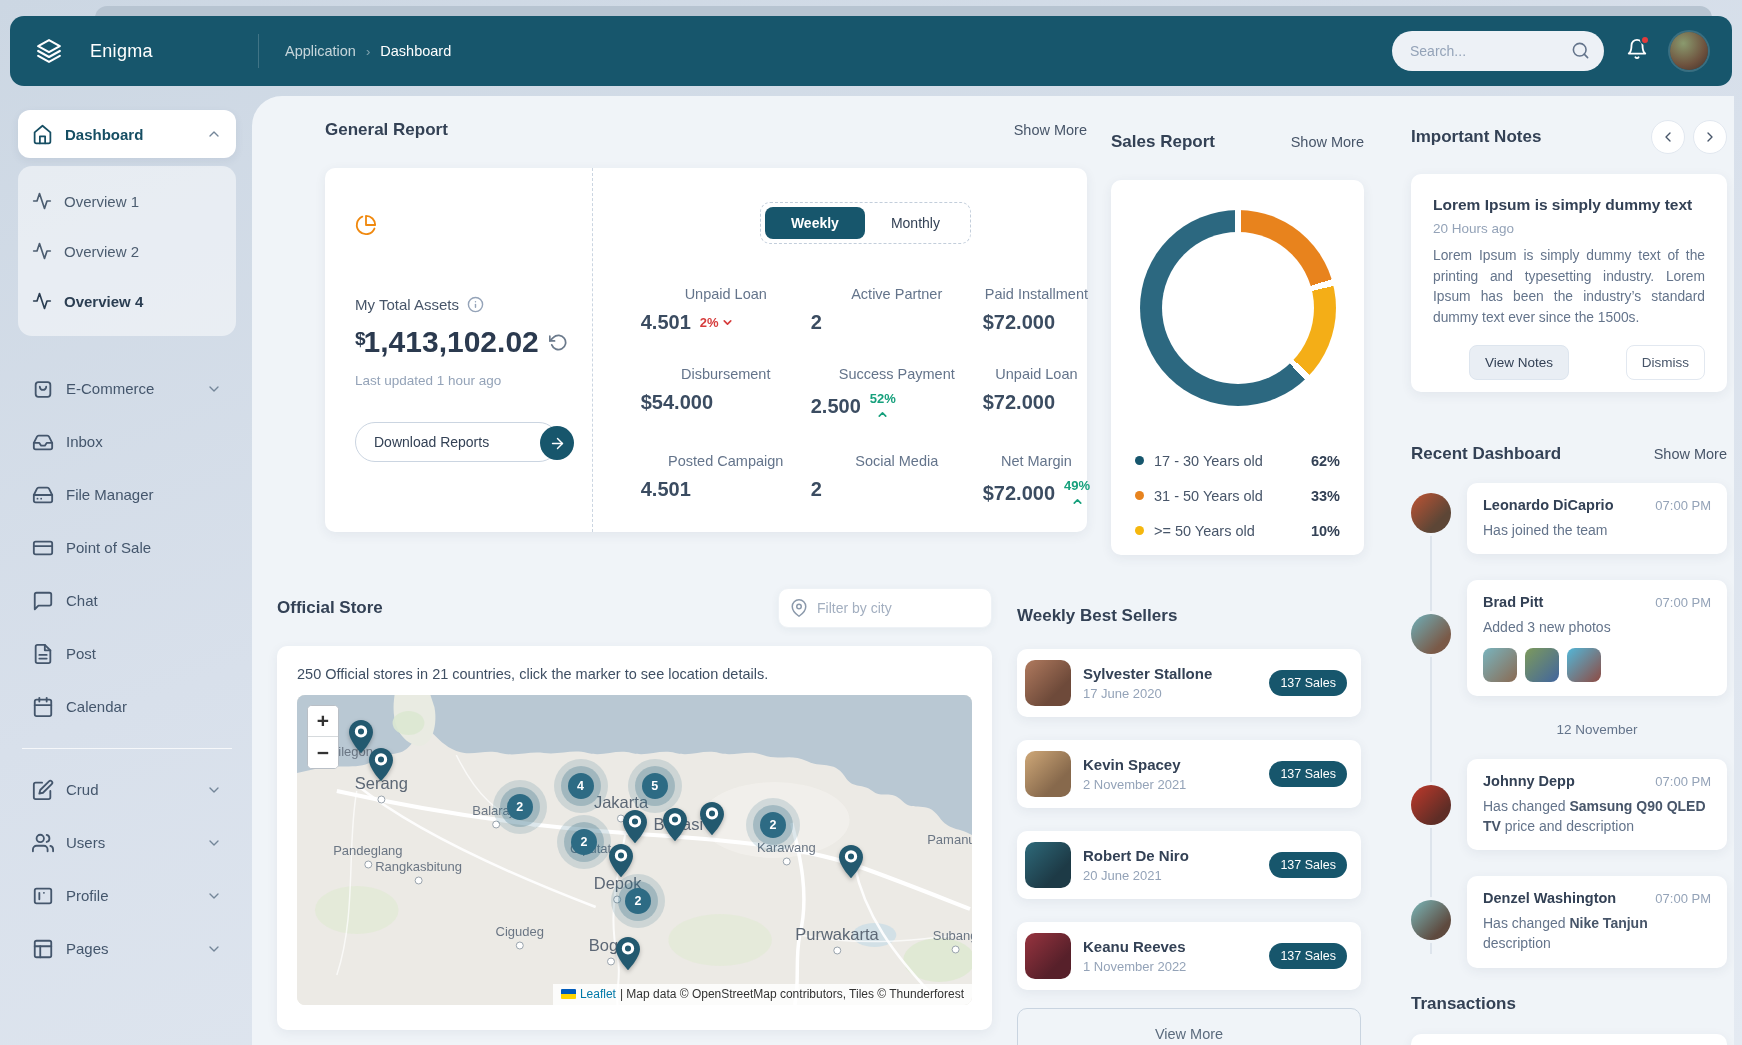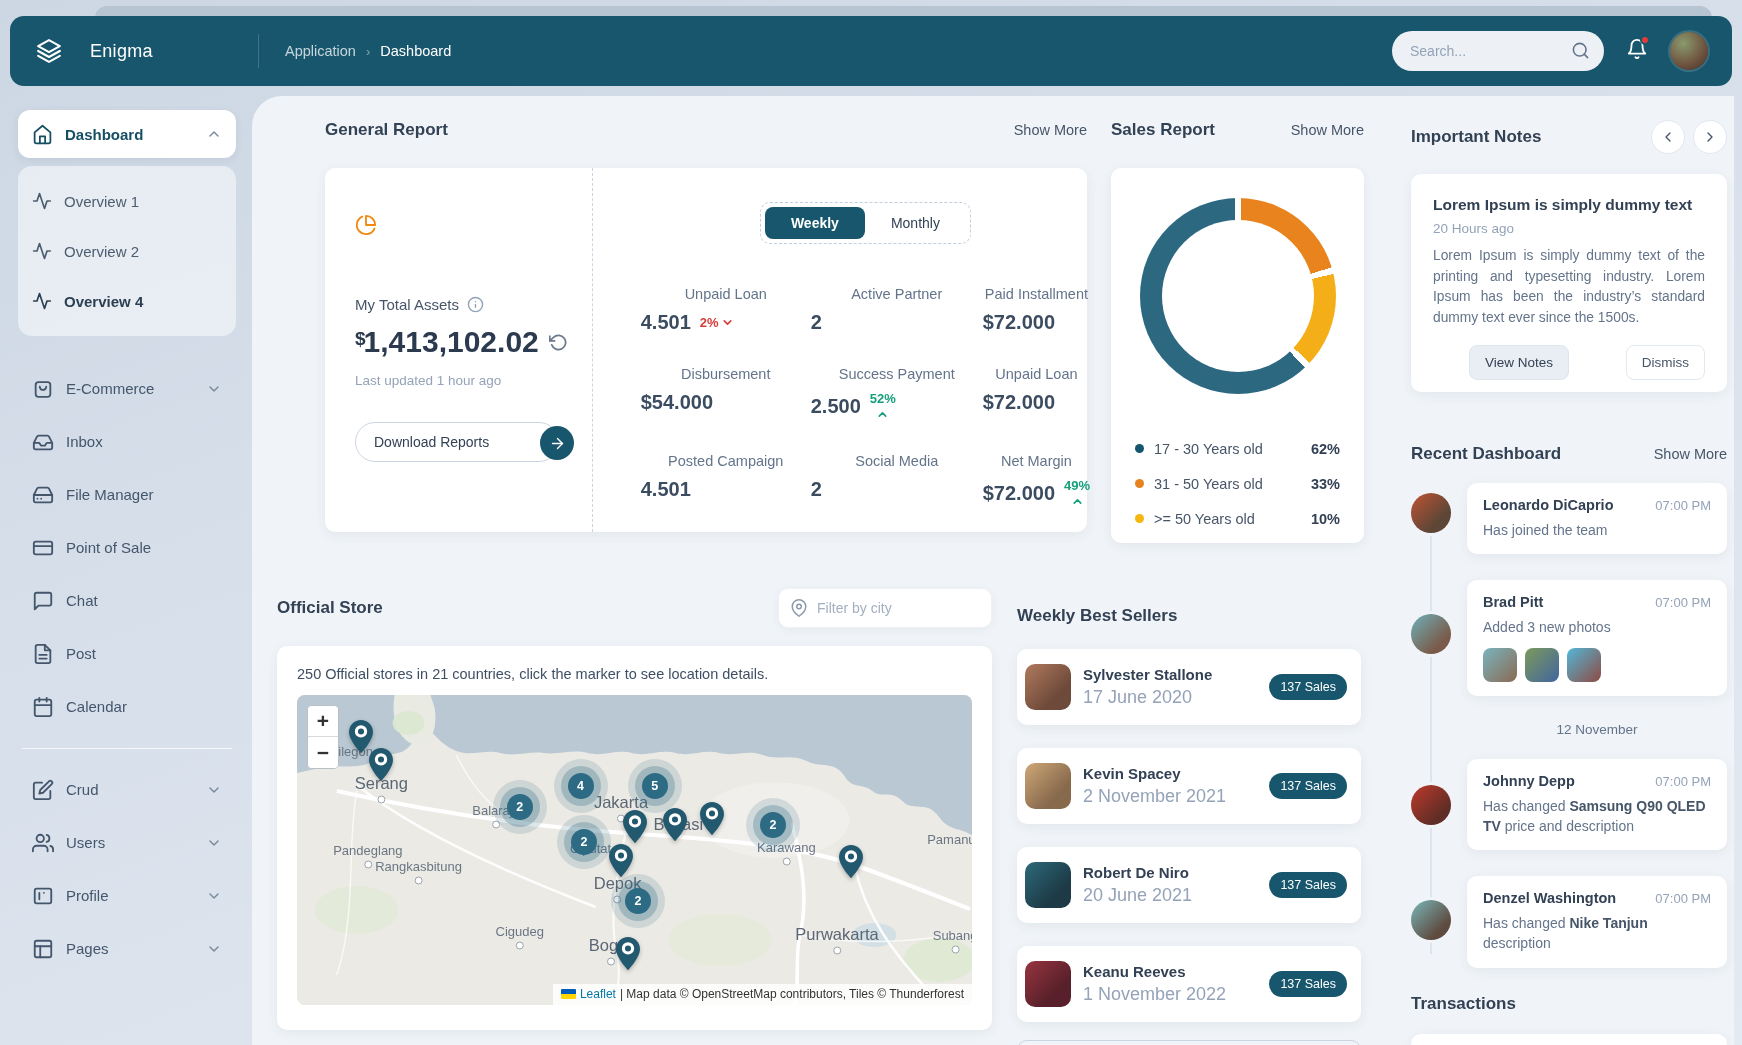--- a/index.html
+++ b/index.html
@@ -73,21 +73,21 @@
   .stats { margin-top:42px; display:grid; grid-template-columns:170px 172px 1fr; row-gap:32px; }
   .stat .lbl { font-size:14.5px; color:#64748b;text-align:center; }
   .stat .val-row { margin-top:9px; display:flex; align-items:center; gap:9px; }
   .stat .val { font-size:20px; font-weight:600; color:#3b4c61; }
   .delta { display:flex; align-items:center; gap:2px; font-size:13px; font-weight:700; }
   .delta svg { width:13px; height:13px; stroke-width:3; }
   .delta.down { color:#d63c3c; }
   .delta.up { color:#16a07c;flex-direction:column; }
 
   
-  #sales-report { position:absolute; left:859px; top:24px; width:253px; }
+  #sales-report { position:absolute; left:859px; top:36px; width:253px; }
   #sales-report .card { margin-top:28px; height:375px; padding:24px; }
   .donut { position:relative; width:196px; height:196px; margin:6px auto 0; border-radius:50%;
     background:conic-gradient(#fff 0deg 2deg,#e8831d 2deg 73deg,#fff 73deg 77deg,#f4ae17 77deg 133deg,#fff 133deg 137deg,#2c6880 137deg 358deg,#fff 358deg 360deg); }
   .donut::after { content:''; position:absolute; inset:22px; background:#fff; border-radius:50%; }
   .legend { margin-top:37px; }
   .leg-row { display:flex; align-items:center; gap:10px; font-size:14.5px; color:#475569; height:35px; }
   .leg-dot { width:9px; height:9px; border-radius:50%; flex:none; }
   .leg-val { margin-left:auto; font-weight:700; color:#334155; }
 
   
@@ -110,25 +110,25 @@
   .cluster { position:absolute; transform:translate(-50%,-50%); width:26px; height:26px; border-radius:50%; background:#2d6b84; color:#fff; font-size:12.5px; font-weight:700; display:flex; align-items:center; justify-content:center; z-index:5;
     box-shadow:0 0 0 7px rgba(45,107,132,.28), 0 0 0 14px rgba(45,107,132,.16); cursor:pointer; }
   .pin { position:absolute; transform:translate(-50%,-100%); z-index:6; cursor:pointer; filter:drop-shadow(0 2px 2px rgba(0,0,0,.25)); }
   .attrib { position:absolute; right:0; bottom:0; background:rgba(255,255,255,.85); padding:3px 8px 4px; font-size:12px; color:#333; z-index:8; display:flex; align-items:center; gap:4px; }
   .attrib .flag { width:15px; height:10px; display:inline-block; background:linear-gradient(#005bbb 50%,#ffd500 50%); border-radius:1px; }
   .attrib .leaf { color:#0078a8; }
 
   
   #best-sellers { position:absolute; left:765px; top:490px; width:344px; }
   #best-sellers .sec-head { margin-top:20px; }
-  .seller { margin-top:23px; height:76px; display:flex; align-items:center; gap:12px; padding:0 14px 0 8px; }
+  .seller { margin-top:23px; height:68px; display:flex; align-items:center; gap:12px; padding:0 14px 0 8px; }
   .seller:first-of-type { margin-top:26px; }
   .s-ava { width:46px; height:46px; border-radius:10px; flex:none; }
   .s-name { font-size:15px; font-weight:700; color:#334155; }
-  .s-date { margin-top:4px; font-size:18px; color:#94a3b8; }
+  .s-date { margin-top:4px; font-size:13px; color:#94a3b8; }
   .s-badge { margin-left:auto; background:#17566c; color:#fff; font-size:12.5px; padding:6px 11px; border-radius:999px; }
   .view-more { margin-top:18px; width:100%; height:52px; border:1px solid #c9d4e0; border-radius:10px; background:transparent; font-size:14.5px; color:#5b6b7d; cursor:pointer; font-family:inherit; }
 
   
   #right-col { position:absolute; left:1159px; top:24px; width:316px; }
   .carousel-nav { margin-left:auto; display:flex; gap:8px; }
   .cnav { width:34px; height:34px; border-radius:50%; background:#fff; border:1px solid #e2e8f0; display:flex; align-items:center; justify-content:center; color:#475569; cursor:pointer; }
   .cnav svg { width:16px; height:16px; }
   .note-card { margin-top:20px; height:218px; padding:22px; }
   .note-title { font-size:15.5px; font-weight:700; color:#334155; }

